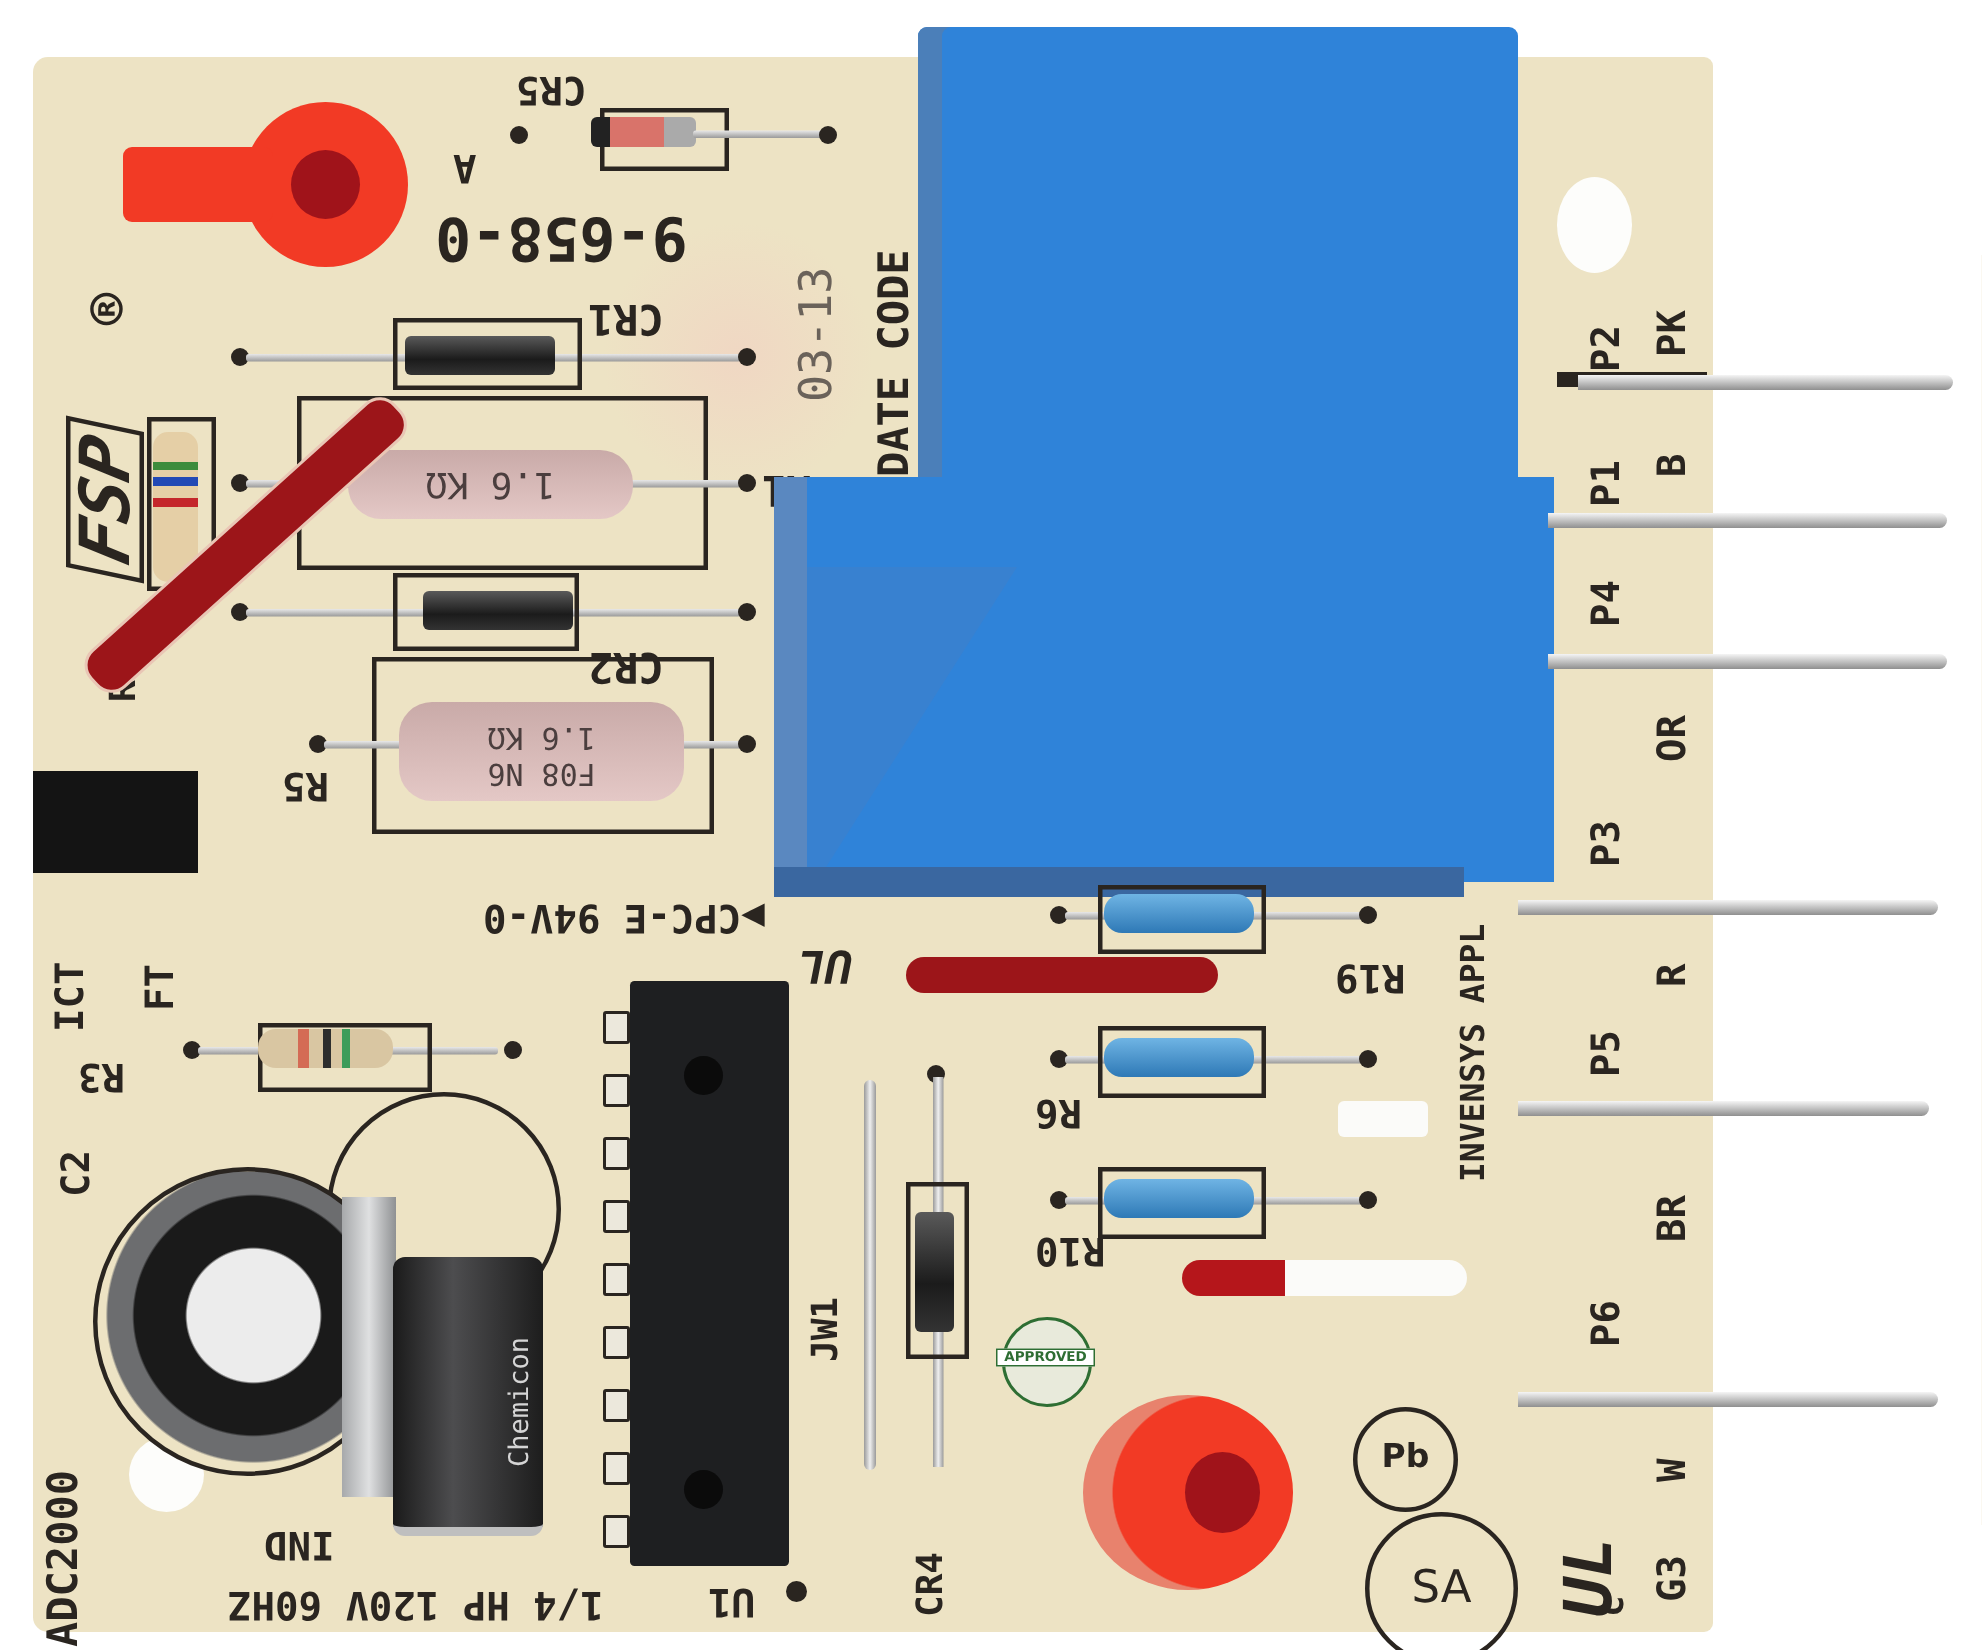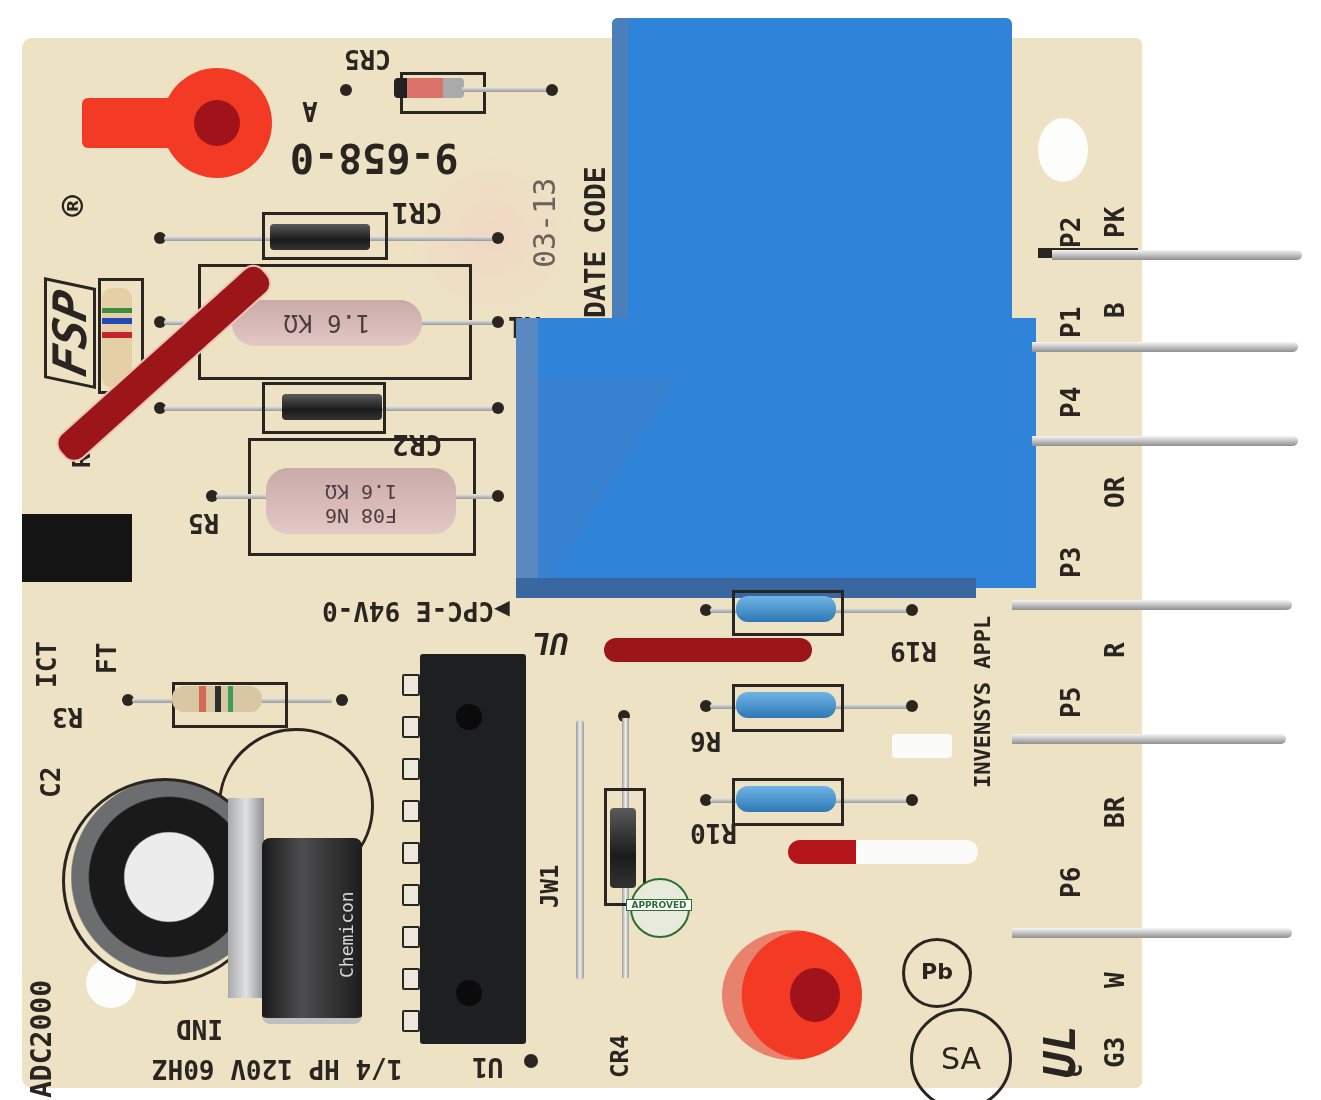--- a/index.html
+++ b/index.html
@@ -204,21 +204,21 @@
 
   <div style="position:absolute;left:554px;top:682px;width:8px;height:260px;background:linear-gradient(90deg,#9a9a9a,#efefef,#9a9a9a);border-radius:4px;"></div>
   <div class="silk" style="left:516px;top:870px;transform:rotate(-90deg);transform-origin:left top;font-size:24px;">JW1</div>
 
   <div class="pad" style="left:596px;top:672px;"></div>
   <div style="position:absolute;left:600px;top:680px;width:7px;height:260px;background:linear-gradient(90deg,#9a9a9a,#efefef,#9a9a9a);"></div>
   <div class="outline" style="left:582px;top:750px;width:36px;height:112px;"></div>
   <div class="diode" style="left:588px;top:770px;width:26px;height:80px;"></div>
   <div class="silk" style="left:586px;top:1040px;transform:rotate(-90deg);transform-origin:left top;font-size:24px;">CR4</div>
 
-  <div class="badge" style="left:608px;top:840px;">
+  <div class="badge" style="left:646px;top:840px;">
     <span>APPROVED</span>
   </div>
 
   <div class="jack" style="left:700px;top:892px;width:140px;height:130px;background:radial-gradient(circle at 60% 50%,#f23a25 0 60%,#e8826d 61%);">
     <div class="hole" style="left:68px;top:38px;width:50px;height:54px;"></div>
   </div>
 
   <div class="cap" style="left:880px;top:900px;width:64px;height:64px;border:3px solid #2a2520;text-align:center;line-height:62px;font-weight:bold;font-size:22px;color:#2a2520;font-family:'DejaVu Sans',sans-serif;"><span>Pb</span></div>
   <div class="cap" style="left:888px;top:970px;width:96px;height:96px;border:3px solid #2a2520;text-align:center;line-height:96px;font-size:30px;color:#2a2520;font-family:'DejaVu Sans',sans-serif;"><span>SA</span></div>
   <div class="silk" style="left:1016px;top:1040px;transform:rotate(-90deg);transform-origin:left top;font-size:44px;font-style:italic;">UL</div>

